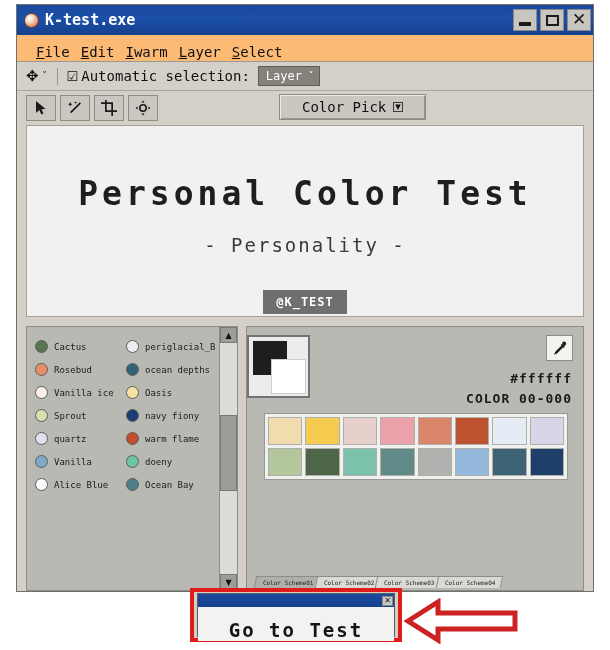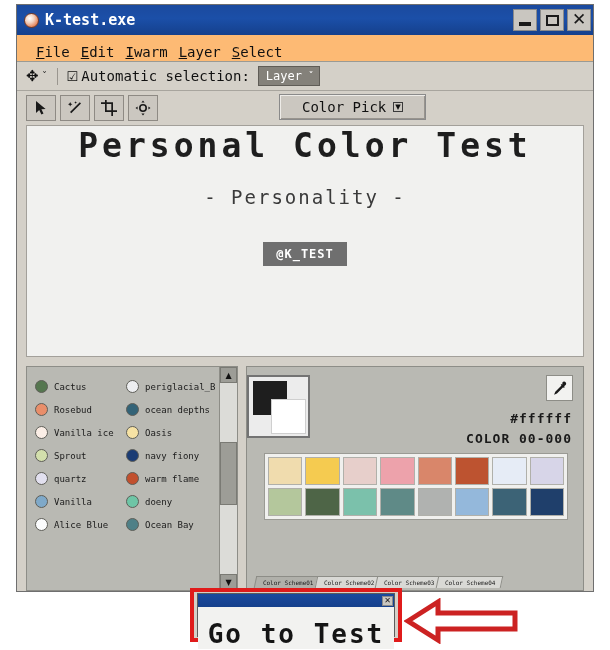--- a/index.html
+++ b/index.html
@@ -173,26 +173,27 @@
     font-size: 11px; color: #101010;
     border: 1px solid #3a3a3a;
     line-height: 8px; padding: 0 1px;
   }
 
   
   .canvas {
     margin: 0 9px 0 9px;
     background: #f1f1ef;
     border: 1px solid #a3a09a;
-    height: 232px;
+    height: 192px;
     box-sizing: border-box;
     flex: 0 0 auto;
     display: flex; flex-direction: column;
     align-items: center;
     justify-content: flex-start;
+    padding-top: 48px;
   }
   .canvas-title {
     font-size: 33px;
     font-weight: bold;
     color: #1e1e1e;
     letter-spacing: 4px;
     white-space: nowrap;
   }
   .canvas-sub {
     font-size: 19px;
@@ -402,21 +403,21 @@
     display: flex; align-items: center; justify-content: center;
     font-family: "DejaVu Sans", sans-serif;
     font-size: 8px; line-height: 1; color: #1a1a1a;
   }
   .dlg-body {
     flex: 1 1 auto;
     display: flex; align-items: center; justify-content: center;
     background: #f2f2f0;
   }
   .dlg-label {
-    font-size: 26px; font-weight: bold;
+    font-size: 19px; font-weight: bold;
     color: #151515;
     letter-spacing: 2px;
     white-space: nowrap;
     margin-top: 12px;
   }
   .arrow-svg {
     position: absolute;
     left: 404px; top: 598px;
   }
 </style>

